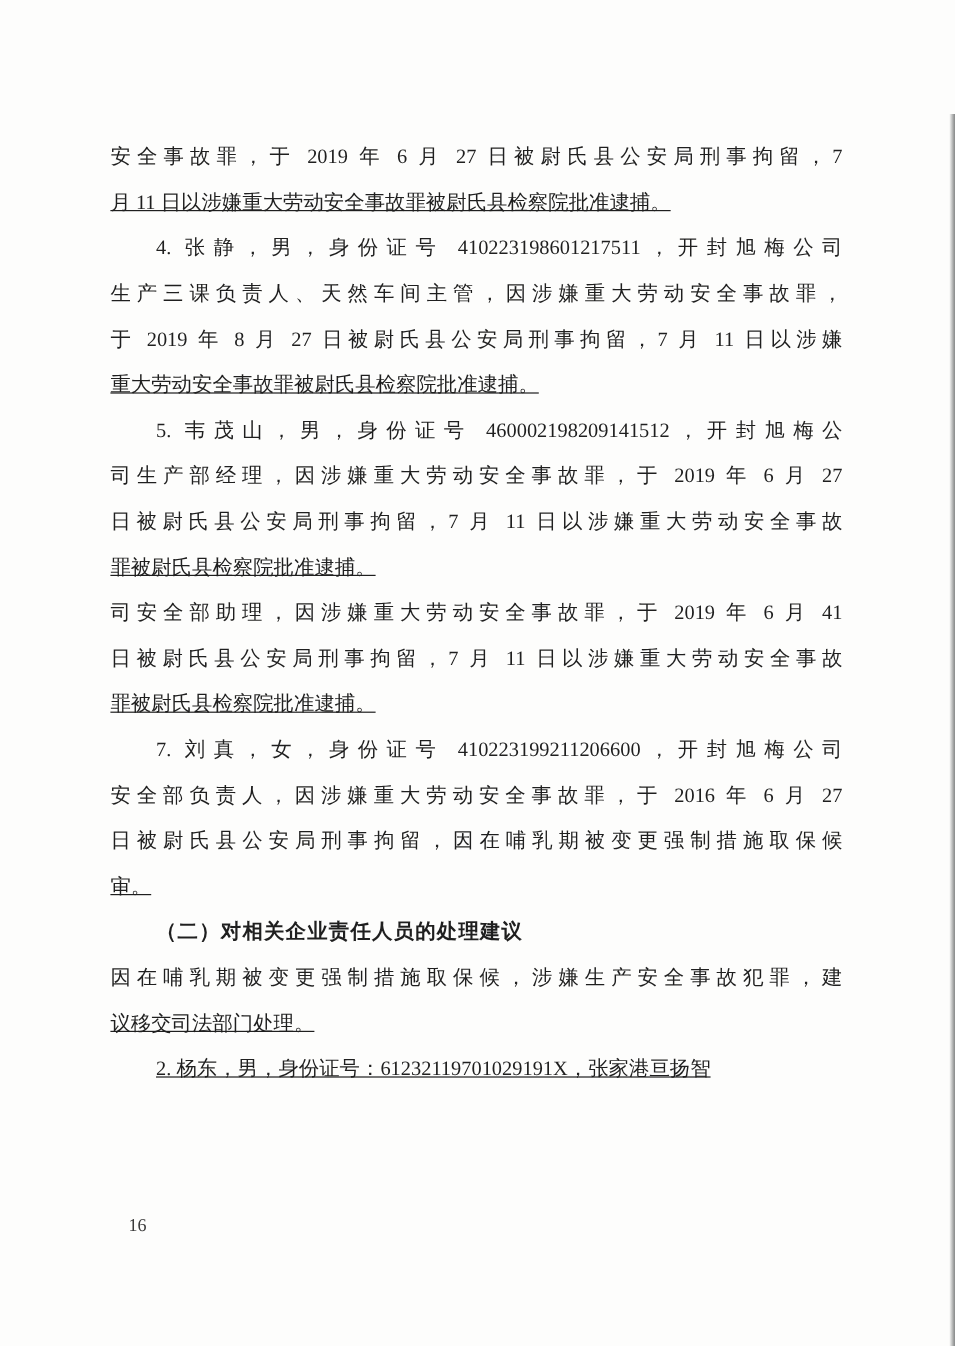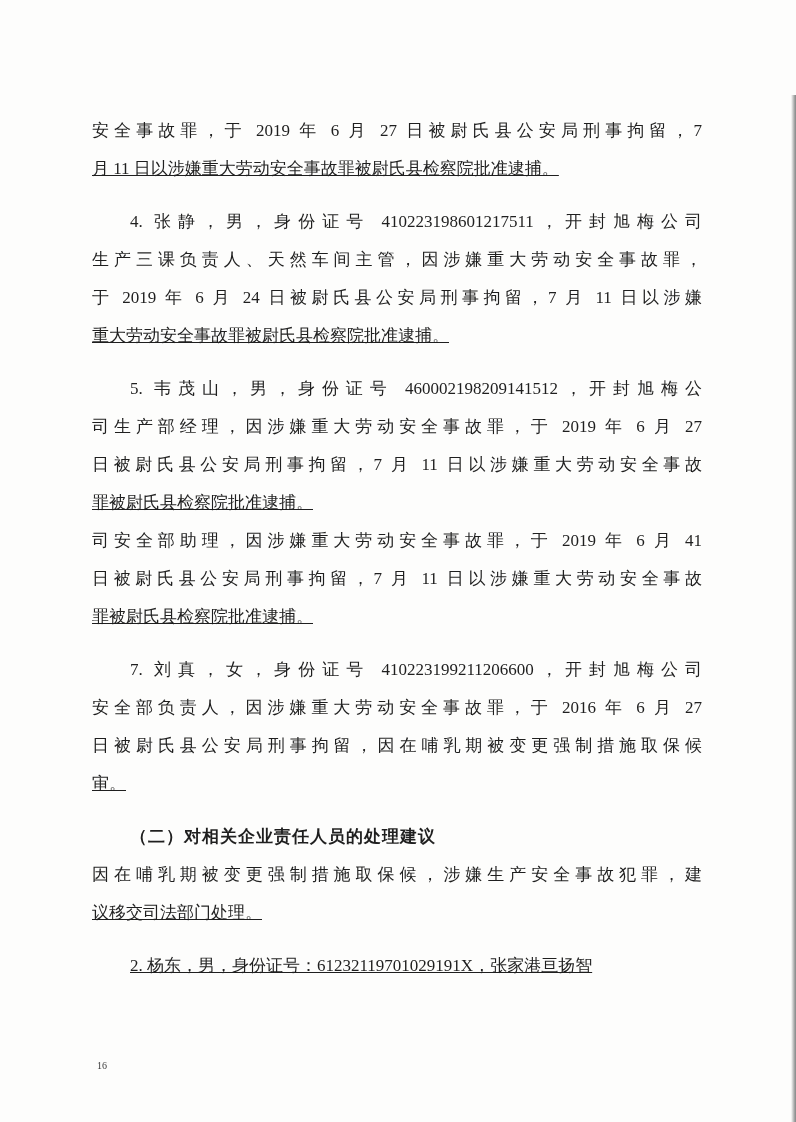--- a/index.html
+++ b/index.html
@@ -35,36 +35,34 @@
   }
   
   .line.l {
     text-align: left;
     text-align-last: left;
     text-decoration: underline;
   }
   
   .line.ind {
     text-indent: 38px;
-    margin-top: 15px;
   }
   .line.heading {
     font-weight: bold;
     text-align: center;
     text-align-last: left;
     letter-spacing: 1px;
   }
   .page-number {
     position: absolute;
-    left: 97px;
+    left: 107px;
     top: 1012px;
-    font-size: 10px;
+    font-size: 15px;
     line-height: 20px;
     color: #3a3a3a;
-    margin-top: 44px;
   }
   .scan-edge {
     position: absolute;
     right: 0;
     top: 95px;
     width: 5px;
     height: 1027px;
     background: linear-gradient(to right, rgba(160,160,160,0), #8f9191 85%);
     pointer-events: none;
   }
@@ -77,21 +75,21 @@
   <div class="content">
 
     <div>
       <div class="line j">安全事故罪，于 2019 年 6 月 27 日被尉氏县公安局刑事拘留，7</div>
       <div class="line l">月 11 日以涉嫌重大劳动安全事故罪被尉氏县检察院批准逮捕。</div>
     </div>
 
     <div>
       <div class="line j ind">4. 张静，男，身份证号 410223198601217511，开封旭梅公司</div>
       <div class="line j">生产三课负责人、天然车间主管，因涉嫌重大劳动安全事故罪，</div>
-      <div class="line j">于 2019 年 6 月 24 日被尉氏县公安局刑事拘留，7 月 11 日以涉嫌</div>
+      <div class="line j">于 2019 年 8 月 27 日被尉氏县公安局刑事拘留，7 月 11 日以涉嫌</div>
       <div class="line l">重大劳动安全事故罪被尉氏县检察院批准逮捕。</div>
     </div>
 
     <div>
       <div class="line j ind">5. 韦茂山，男，身份证号 460002198209141512，开封旭梅公</div>
       <div class="line j">司生产部经理，因涉嫌重大劳动安全事故罪，于 2019 年 6 月 27</div>
       <div class="line j">日被尉氏县公安局刑事拘留，7 月 11 日以涉嫌重大劳动安全事故</div>
       <div class="line l">罪被尉氏县检察院批准逮捕。</div>
     </div>
 

